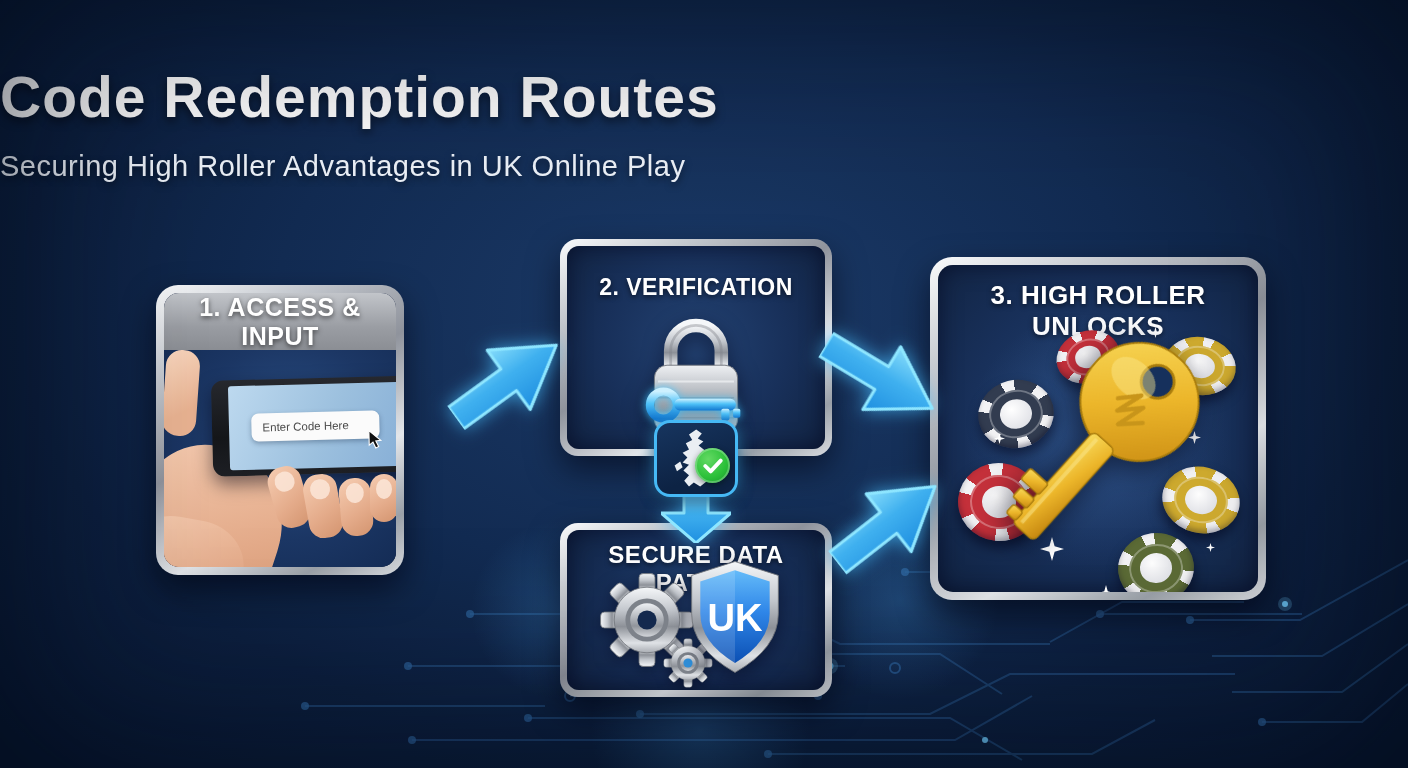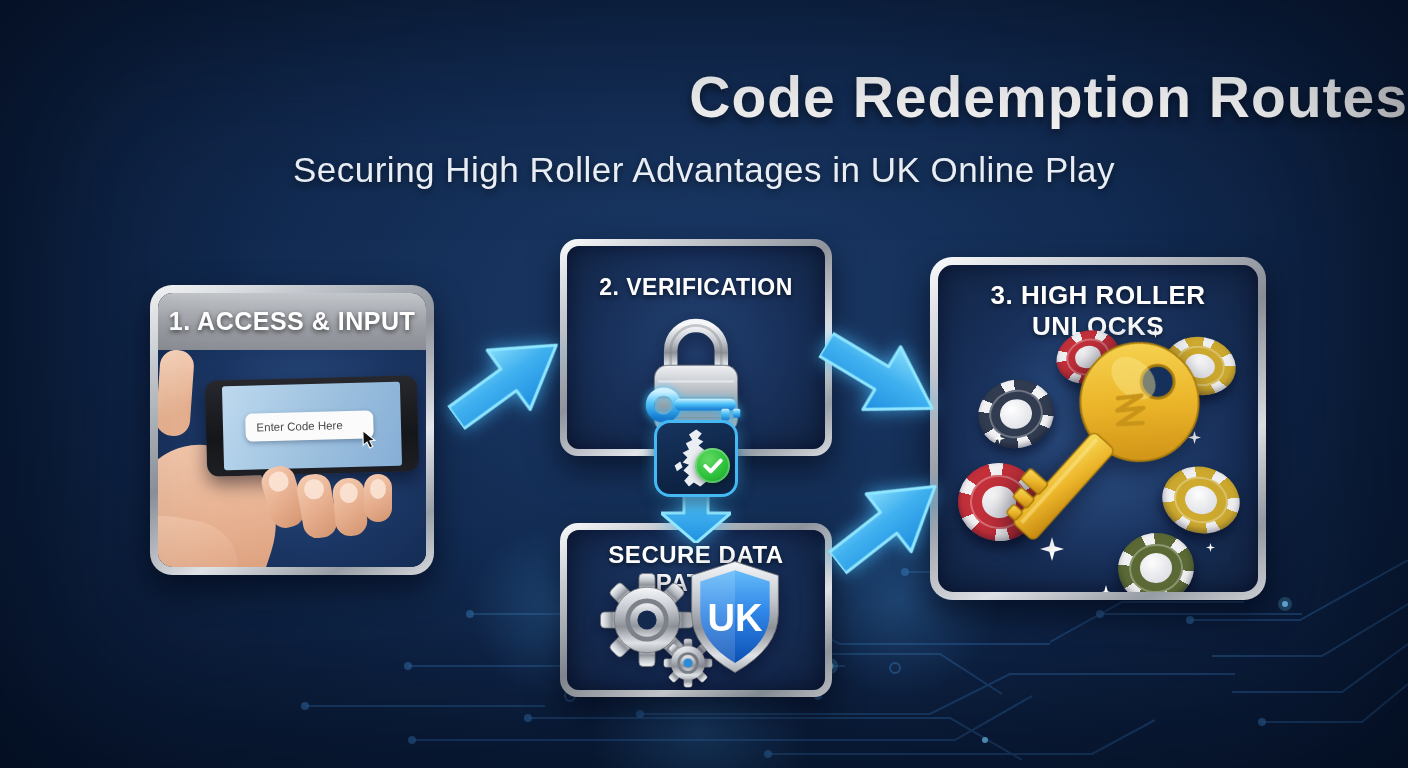--- a/index.html
+++ b/index.html
@@ -11,48 +11,48 @@
     background:
       radial-gradient(ellipse 950px 620px at 50% 40%, #1b3a68 0%, #122b52 45%, #0c1f3e 72%, #081731 100%);
   }
   #stage::after{
     content:''; position:absolute; inset:0; pointer-events:none;
     box-shadow: inset 0 0 200px rgba(2,8,20,.65);
   }
 
   
   .main-title{
-    position:absolute; top:64px; left:0; right:0; text-align:right;
+    position:absolute; top:64px; left:0; right:0; text-align:left;
     font-size:57px; font-weight:bold; color:#ffffff; letter-spacing:1px;
     text-shadow:0 4px 10px rgba(0,0,0,.55);
   }
   .subtitle{
-    position:absolute; top:150px; left:0; right:0; text-align:center;
-    font-size:35px; font-weight:normal; color:#eef3fa; letter-spacing:.5px;
+    position:absolute; top:150px; left:0; right:0; 
+    font-size:29px; font-weight:normal; color:#eef3fa; letter-spacing:.5px;
     text-shadow:0 3px 7px rgba(0,0,0,.5);
   }
 
   
   .metal-card{
     position:absolute; border-radius:22px; padding:8px;
     background:linear-gradient(148deg,#fafbfc 0%,#c7cbd1 20%,#8f939c 45%,#e3e6ea 68%,#9aa0a8 86%,#d9dce0 100%);
     box-shadow:0 14px 32px rgba(0,0,12,.55);
   }
   .card-inner{
     width:100%; height:100%; border-radius:15px; overflow:hidden; position:relative;
     background:radial-gradient(circle at 50% 48%, #234272 0%, #18305a 55%, #112341 100%);
     box-shadow:inset 0 0 22px rgba(0,0,25,.55);
   }
   .card-title{
     color:#fff; font-weight:bold; text-align:center; letter-spacing:.5px;
     text-shadow:0 2px 5px rgba(0,0,0,.6);
   }
 
   
-  #card-access  { left:150px; top:285px; width:284px; height:290px; }
+  #card-access  { left:156px; top:285px; width:248px; height:290px; }
   .access-header{
     height:57px; display:flex; align-items:center; justify-content:center;
     background:linear-gradient(180deg,#c2c5ca 0%,#9a9da3 60%,#8b8e94 100%);
     font-size:25px;
   }
   .access-body{ position:relative; height:161px; flex:1;
     background:radial-gradient(circle at 55% 42%, #2c5188 0%, #1c3765 55%, #132a52 100%);
     height:calc(100% - 57px);
   }
 

